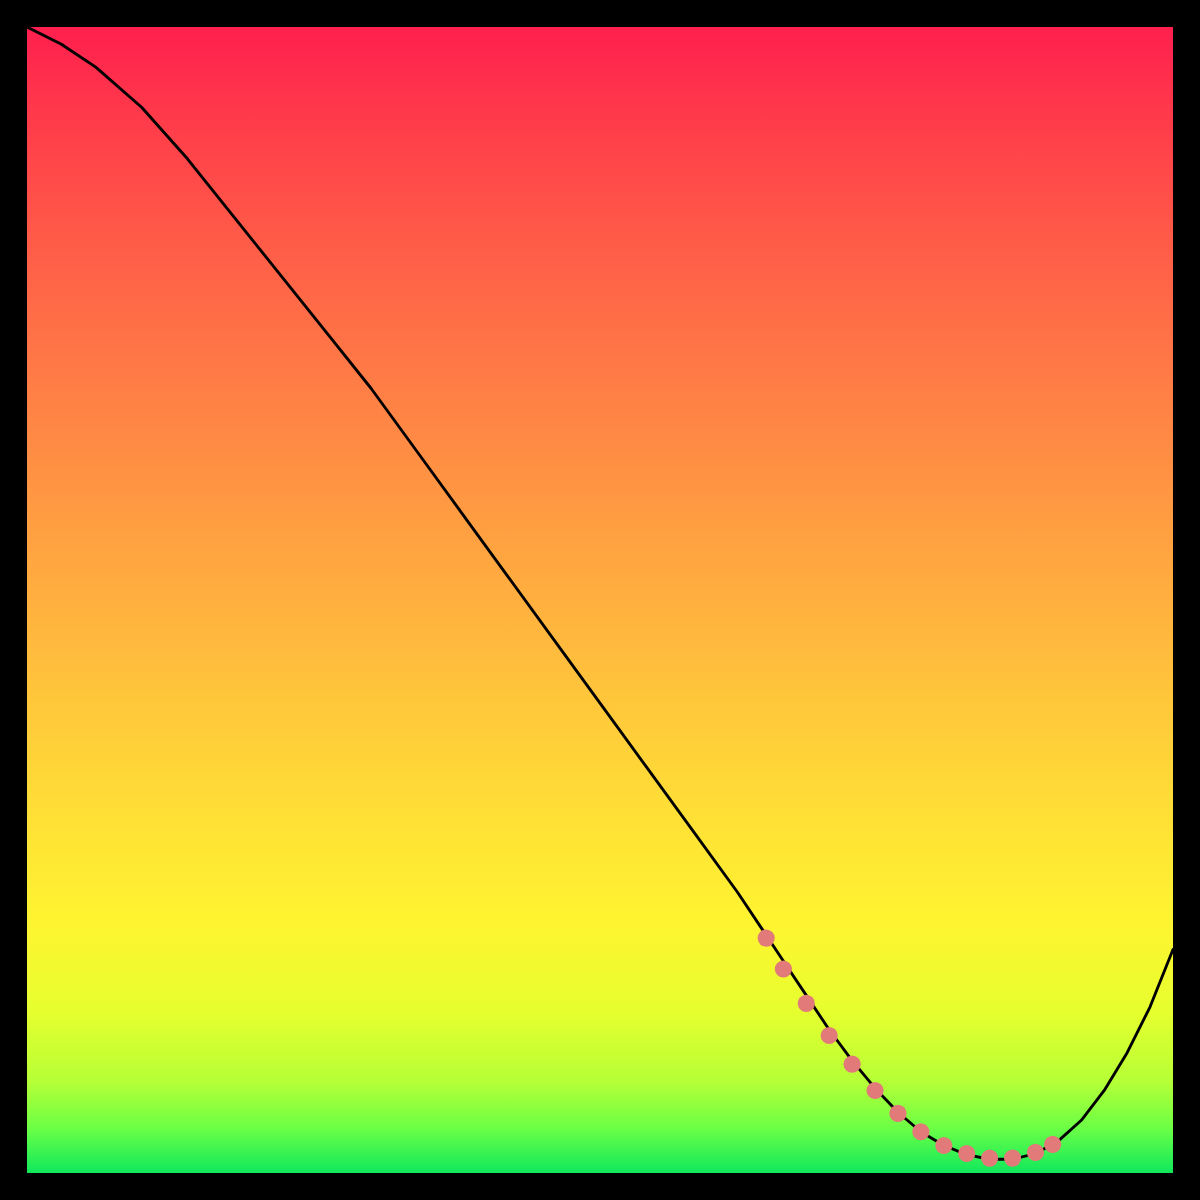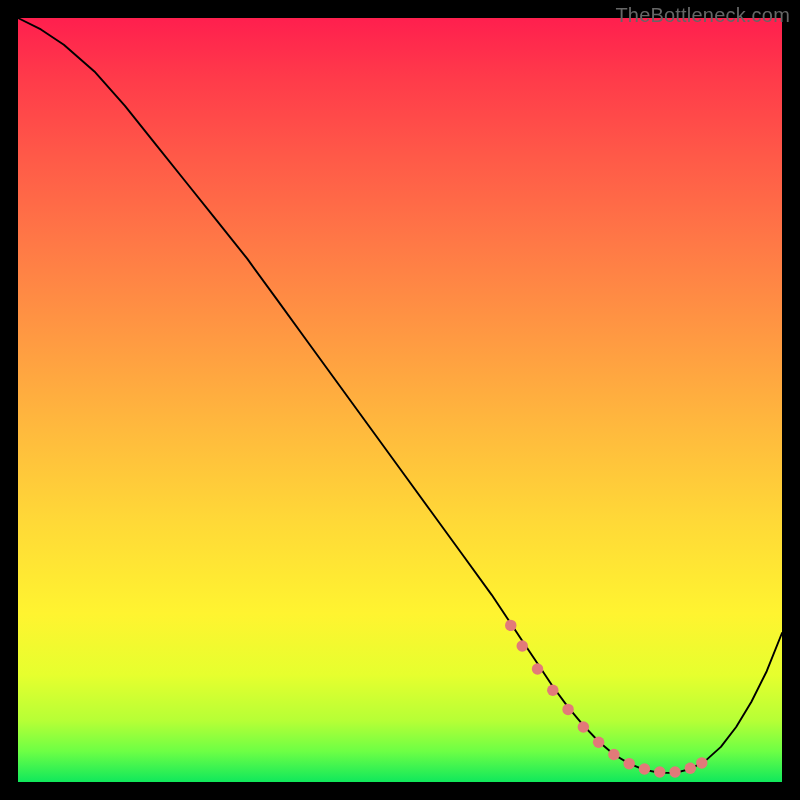--- a/index.html
+++ b/index.html
@@ -58,21 +58,20 @@
     height: 764px;
     z-index: 3;
     overflow: visible;
   }
 </style>
 </head>
 <body>
 
 <div class="chart-container">
 
-  <div class="watermark">TheBottleneck.com</div>
 
   <div class="plot-area"></div>
 
   <svg class="curve-layer" viewBox="0 0 100 100" preserveAspectRatio="none">
     <path id="main-curve" fill="none" stroke="#000" stroke-width="0.25" stroke-linecap="round" stroke-linejoin="round" d="M0.00 0.00 L3.00 1.50 L6.00 3.50 L10.00 7.00 L14.00 11.50 L18.00 16.50 L22.00 21.50 L26.00 26.50 L30.00 31.50 L34.00 37.00 L38.00 42.50 L42.00 48.00 L46.00 53.50 L50.00 59.00 L54.00 64.50 L58.00 70.00 L62.00 75.50 L64.00 78.50 L66.00 81.50 L68.00 84.50 L70.00 87.50 L72.00 90.20 L74.00 92.60 L76.00 94.70 L78.00 96.40 L80.00 97.60 L82.00 98.40 L84.00 98.80 L86.00 98.80 L88.00 98.30 L90.00 97.20 L92.00 95.40 L94.00 92.80 L96.00 89.50 L98.00 85.50 L100.00 80.50"></path>
     <g id="dot-band">
         <circle cx="64.50" cy="79.50" r="0.75" fill="#e27a79"></circle>
         <circle cx="66.00" cy="82.20" r="0.75" fill="#e27a79"></circle>
         <circle cx="68.00" cy="85.20" r="0.75" fill="#e27a79"></circle>
         <circle cx="70.00" cy="88.00" r="0.75" fill="#e27a79"></circle>

